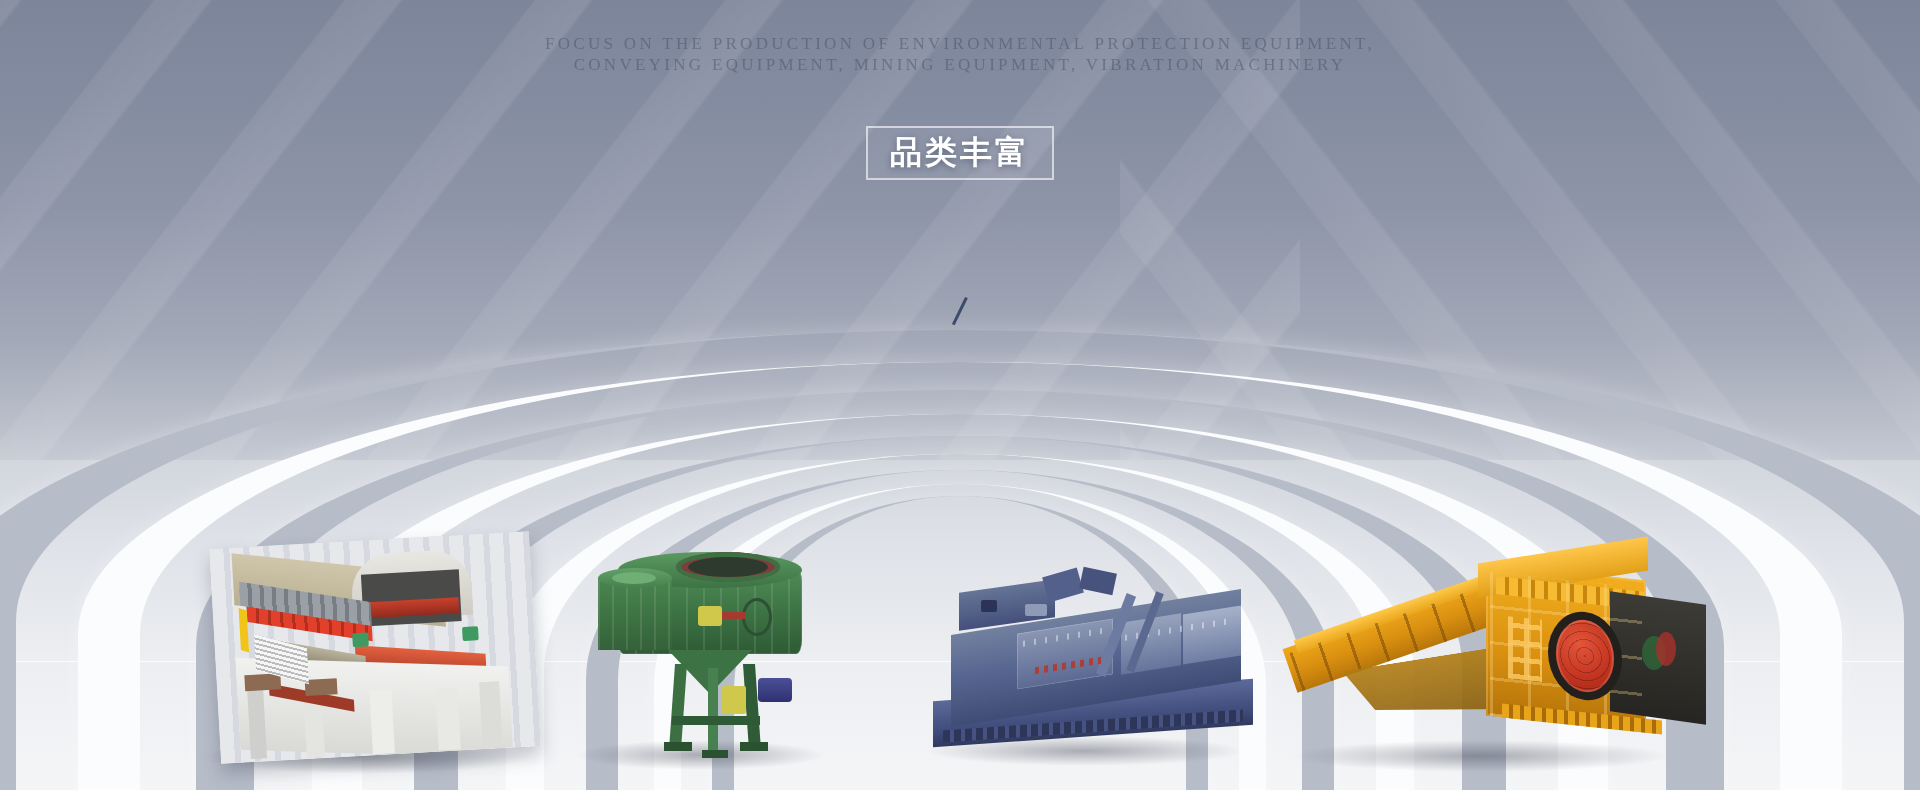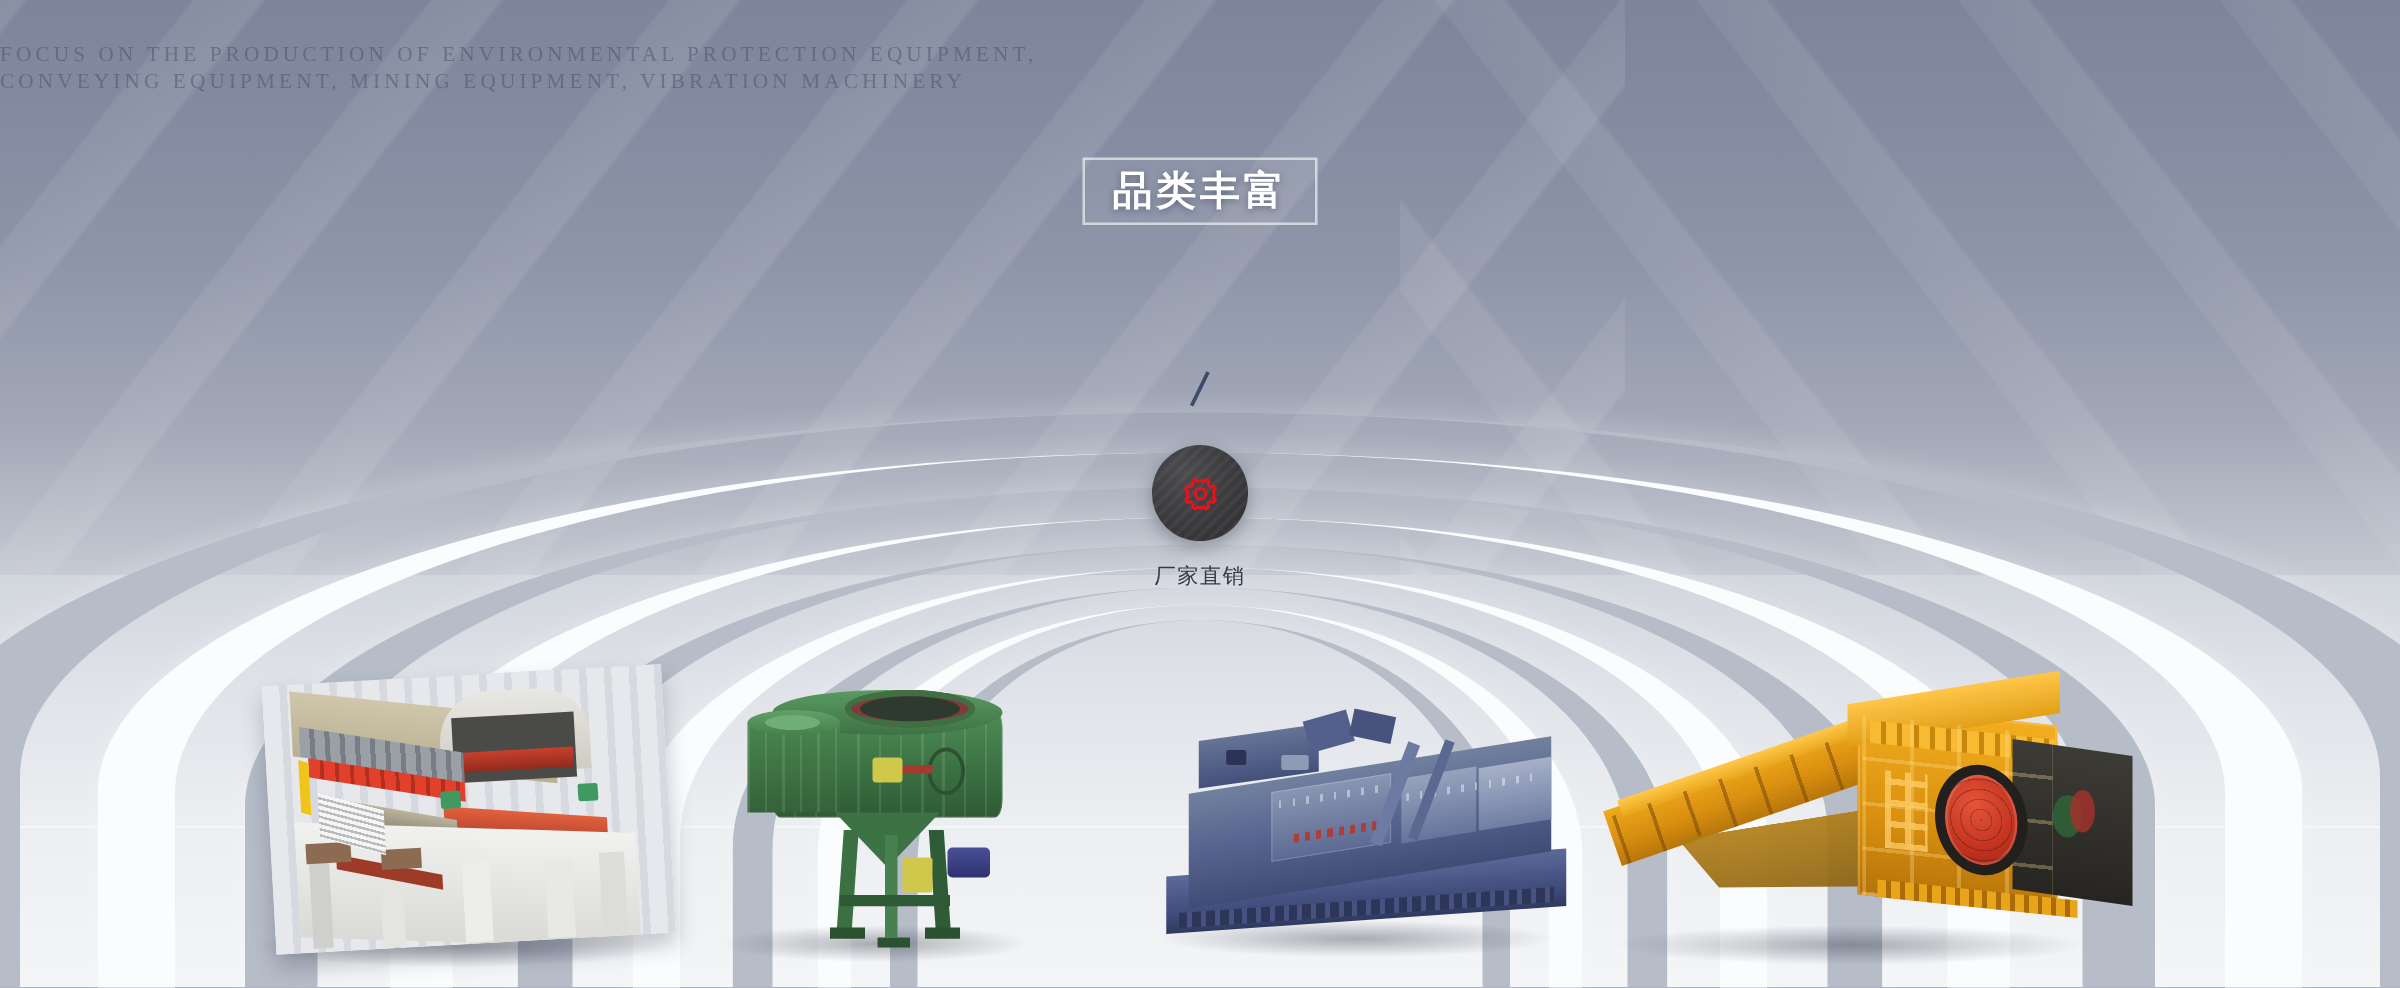--- a/index.html
+++ b/index.html
@@ -74,21 +74,21 @@
   
   .machine { position:absolute; }
   .mshadow {
     position:absolute; border-radius:50%;
     background:radial-gradient(ellipse at center, rgba(60,65,80,.40) 0%, rgba(60,65,80,0) 70%);
     pointer-events:none;
   }
 
   
   .eng-line {
-    position:absolute; width:1920px; text-align:left;
+    position:absolute; width:1920px; text-align:center;
     font-family:"Liberation Serif","DejaVu Serif",serif;
     font-size:17px; letter-spacing:3.3px; font-weight:400;
     color:rgba(72,82,104,.52);
     white-space:nowrap;
   }
   #eng1 { top:34px; }
   #eng2 { top:55px; }
 
   .badge {
     position:absolute; left:50%; transform:translateX(-50%);
@@ -171,29 +171,20 @@
 
   <div class="badge">
     <span>品类丰富</span>
   </div>
 
 
   <div class="slash"></div>
 
   <div class="features">
 
-    <div class="feat">
-      <div class="feat-circle">
-        <svg viewBox="0 0 48 48" fill="none" stroke="#e8121b" stroke-width="3" stroke-linejoin="round" stroke-linecap="round">
-          <path d="M24 10.5l3.1 1.1 2.4-2.3 2.9 2.1-.9 3.2 2.3 2.3 3.2-.9 2.1 2.9-2.3 2.4 1.1 3.1-1.1 3.1 2.3 2.4-2.1 2.9-3.2-.9-2.3 2.3.9 3.2-2.9 2.1-2.4-2.3-3.1 1.1-3.1-1.1-2.4 2.3-2.9-2.1.9-3.2-2.3-2.3-3.2.9-2.1-2.9 2.3-2.4-1.1-3.1 1.1-3.1-2.3-2.4 2.1-2.9 3.2.9 2.3-2.3-.9-3.2 2.9-2.1 2.4 2.3z"></path>
-          <circle cx="24" cy="24" r="5.4"></circle>
-        </svg>
-      </div>
-      <div class="feat-label">厂家直销</div>
-    </div>
 
 
   </div>
 
   <div class="mshadow" style="left:200px; top:740px; width:330px; height:34px;"></div>
   <div class="machine" style="left:215px; top:540px; width:320px; height:215px; overflow:hidden;
               transform:rotate(-3.2deg);
               background:linear-gradient(180deg,#d9dbe1 0%,#e7e8ec 100%);
               box-shadow:0 10px 18px rgba(50,58,75,.28);">
 

